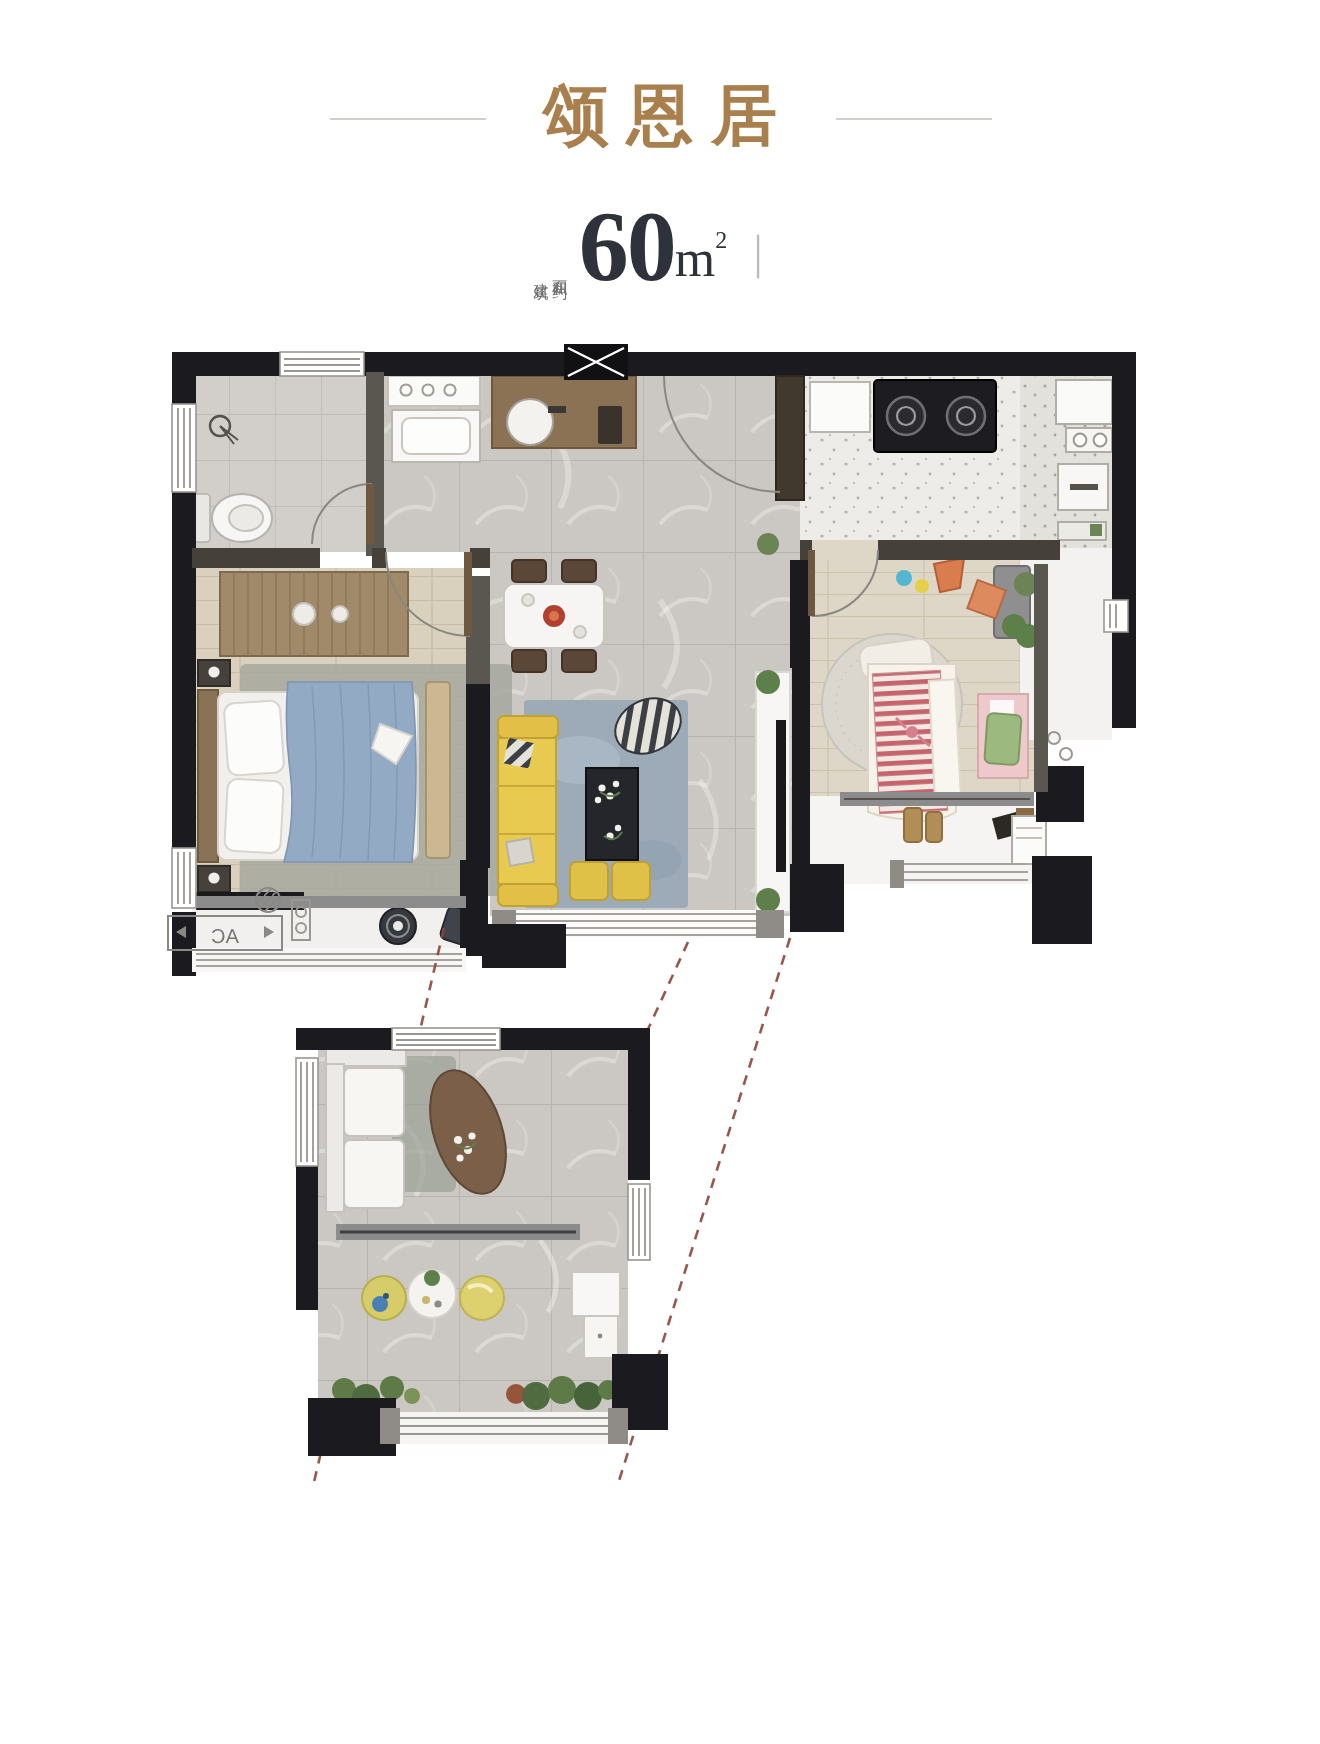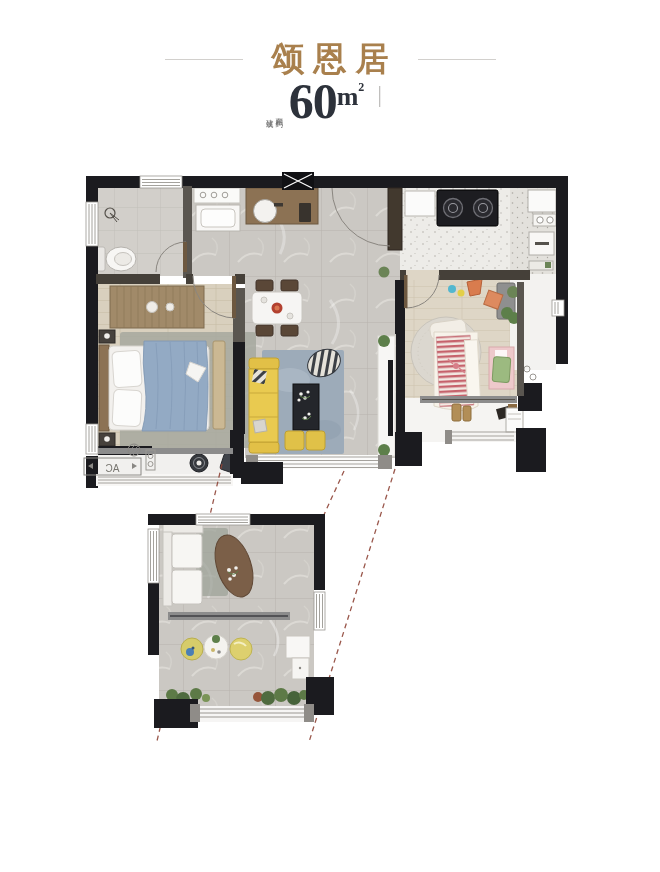--- a/index.html
+++ b/index.html
@@ -12,30 +12,30 @@
   }
   
   .hdr{position:absolute;top:38px;left:0;width:660px;text-align:center;}
   .title-row{display:flex;align-items:center;justify-content:center;}
   .rule{display:inline-block;width:78px;height:1px;background:#d2d0cd;}
   h1.title{
     margin:0 20px;font-size:33px;font-weight:700;color:#a9804d;
     letter-spacing:9px;padding-left:9px;line-height:1.3;
   }
   .spec-row{
-    margin-top:0;display:flex;justify-content:center;
+    margin-top:22px;display:flex;align-items:flex-end;justify-content:center;
     color:#2d323b;
   }
   .area-prefix{display:flex;align-items:flex-end;margin-right:5px;padding-bottom:7px;}
   .area-prefix span{
     writing-mode:vertical-lr;font-size:7.5px;color:#6e6e6e;
     letter-spacing:1px;line-height:1.25;font-family:"Liberation Sans","DejaVu Sans",sans-serif;
   }
   .area-value{font-size:50px;font-weight:700;line-height:.82;letter-spacing:-1px;}
-  .area-unit{font-size:26px;font-weight:700;line-height:1;padding-bottom:1px;}
+  .area-unit{font-size:26px;font-weight:400;line-height:1;padding-bottom:1px;}
   .area-unit sup{font-size:12px;vertical-align:14px;}
   .spec-divider{font-size:24px;font-weight:200;color:#bdbcba;margin:0 13px;padding-bottom:3px;}
   .layout-text{font-size:22px;font-weight:700;letter-spacing:1px;padding-bottom:3px;}
   
   .plan-wrap{position:absolute;inset:0;}
   svg{position:absolute;left:0;top:0;}
   .before-label{
     position:absolute;left:182px;top:738px;width:140px;text-align:center;
     font-size:19px;font-weight:700;color:#2d3138;letter-spacing:4px;
   }

